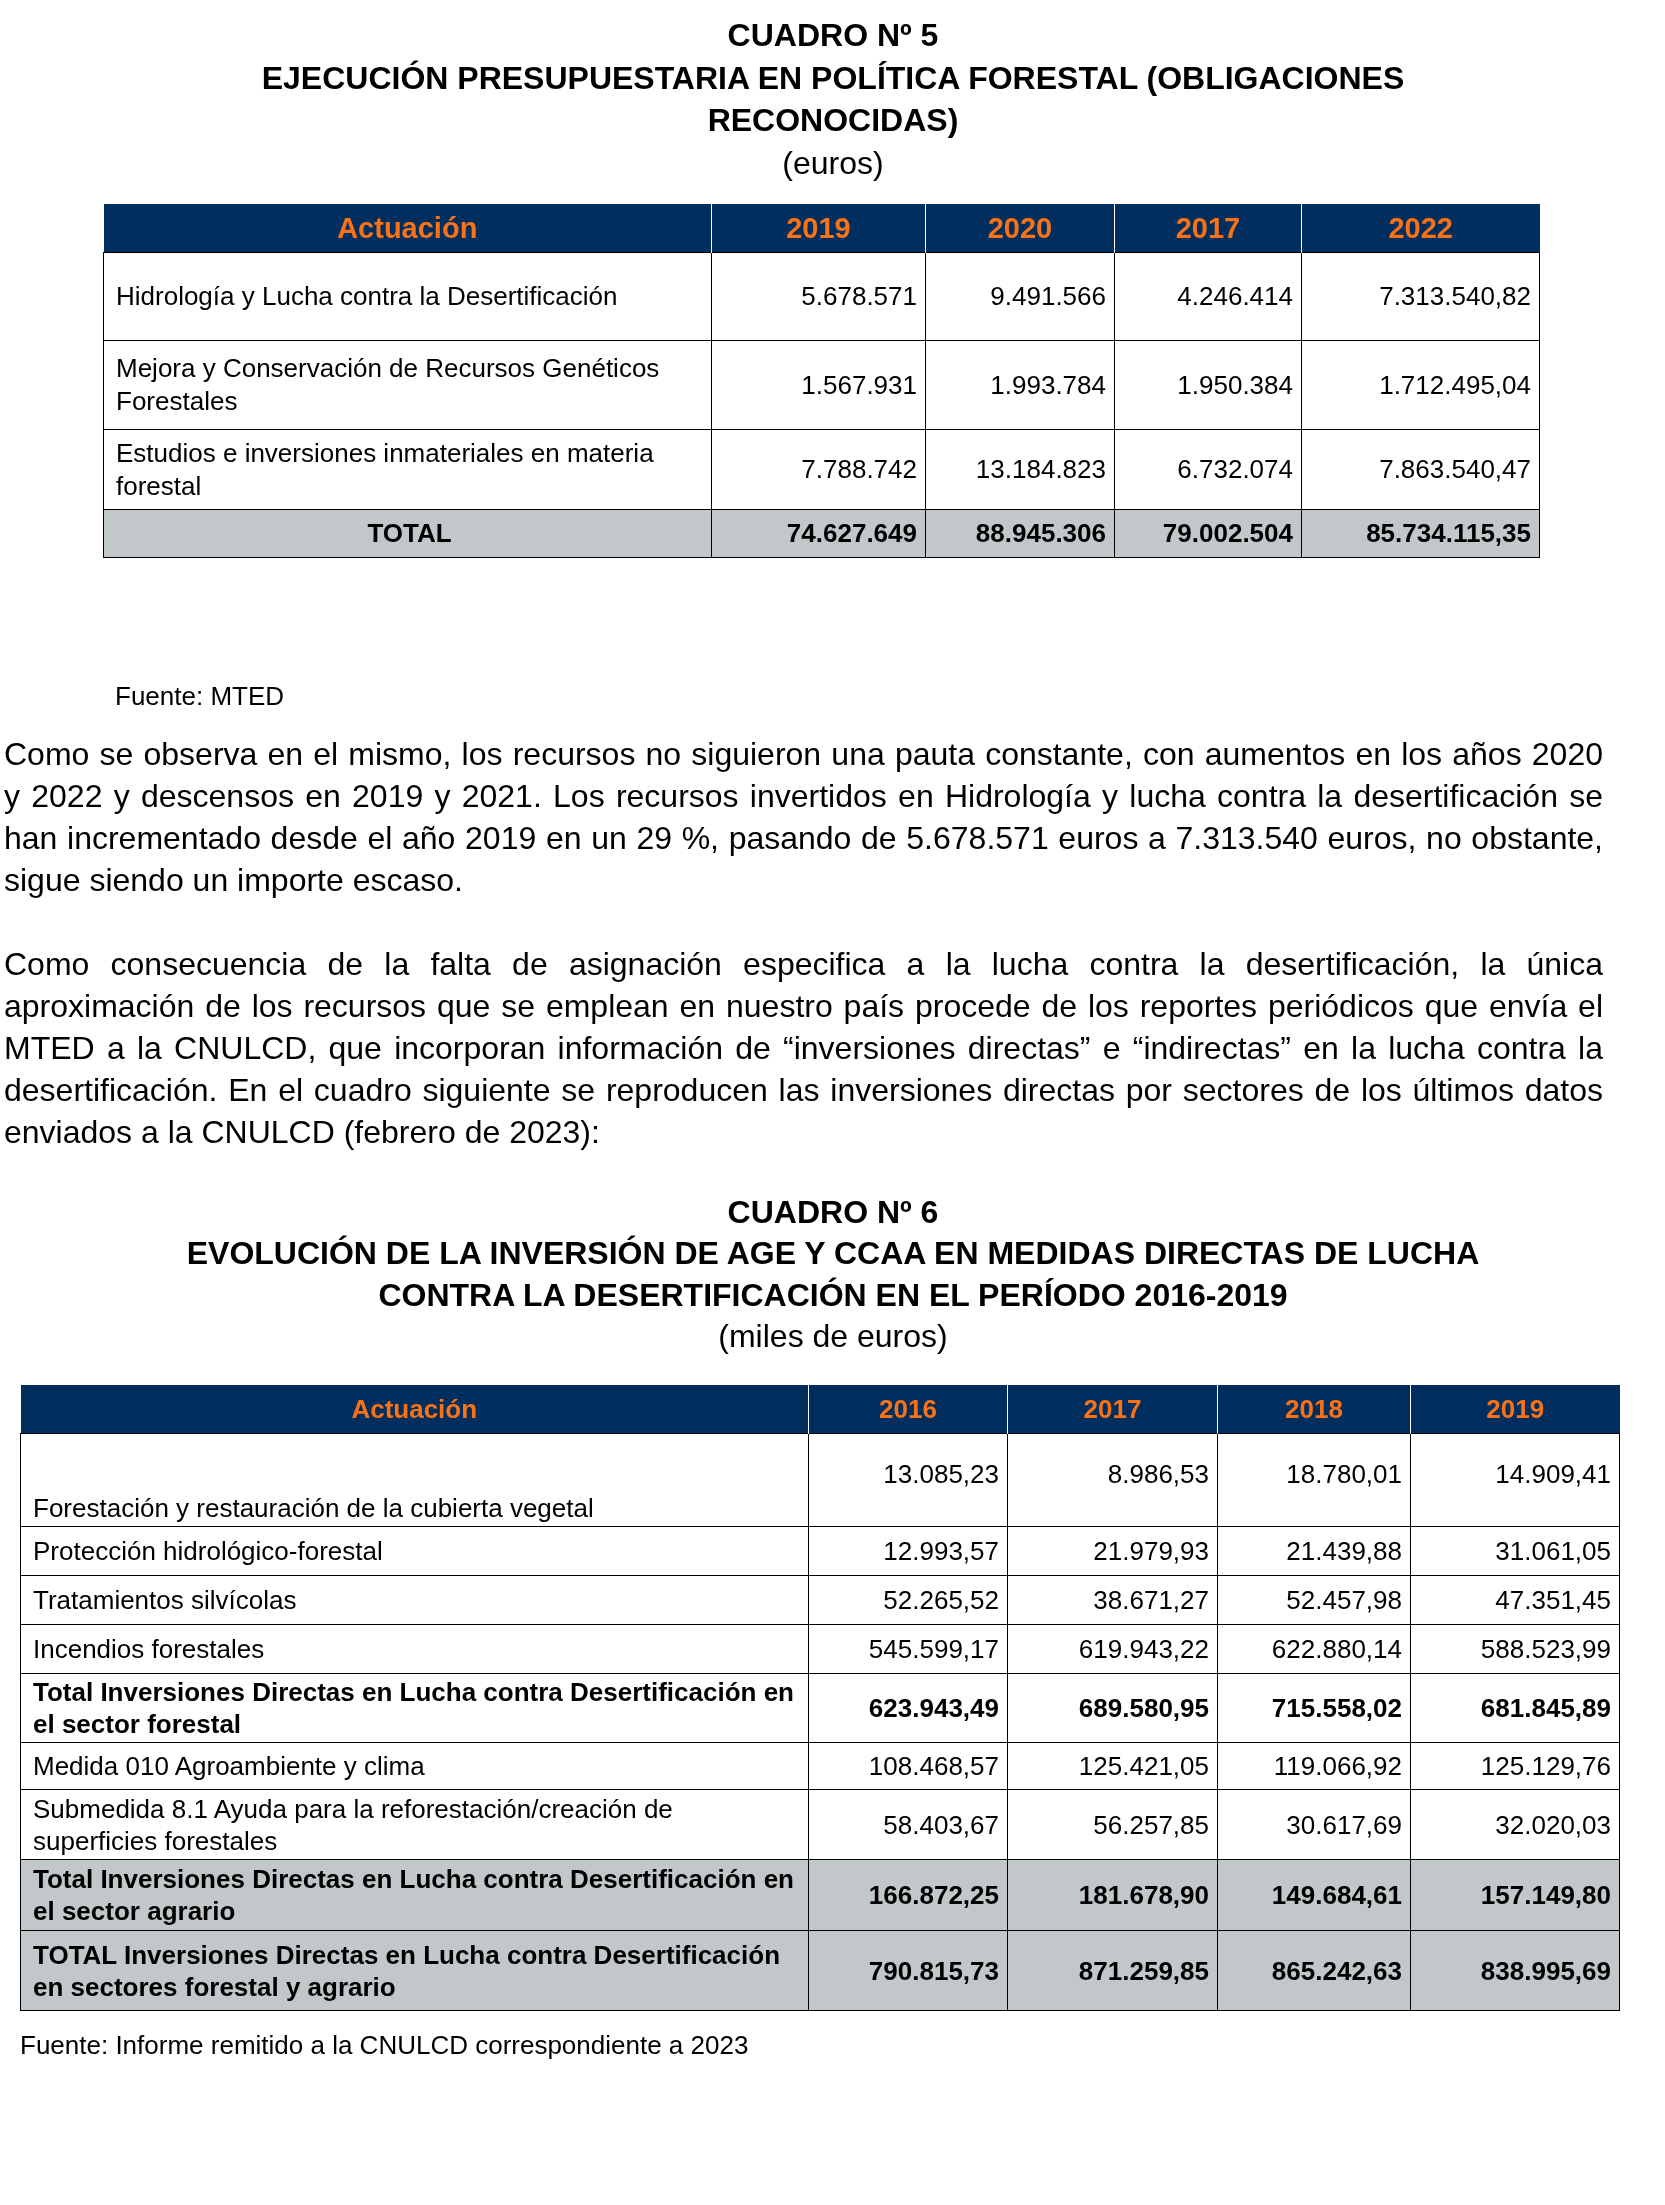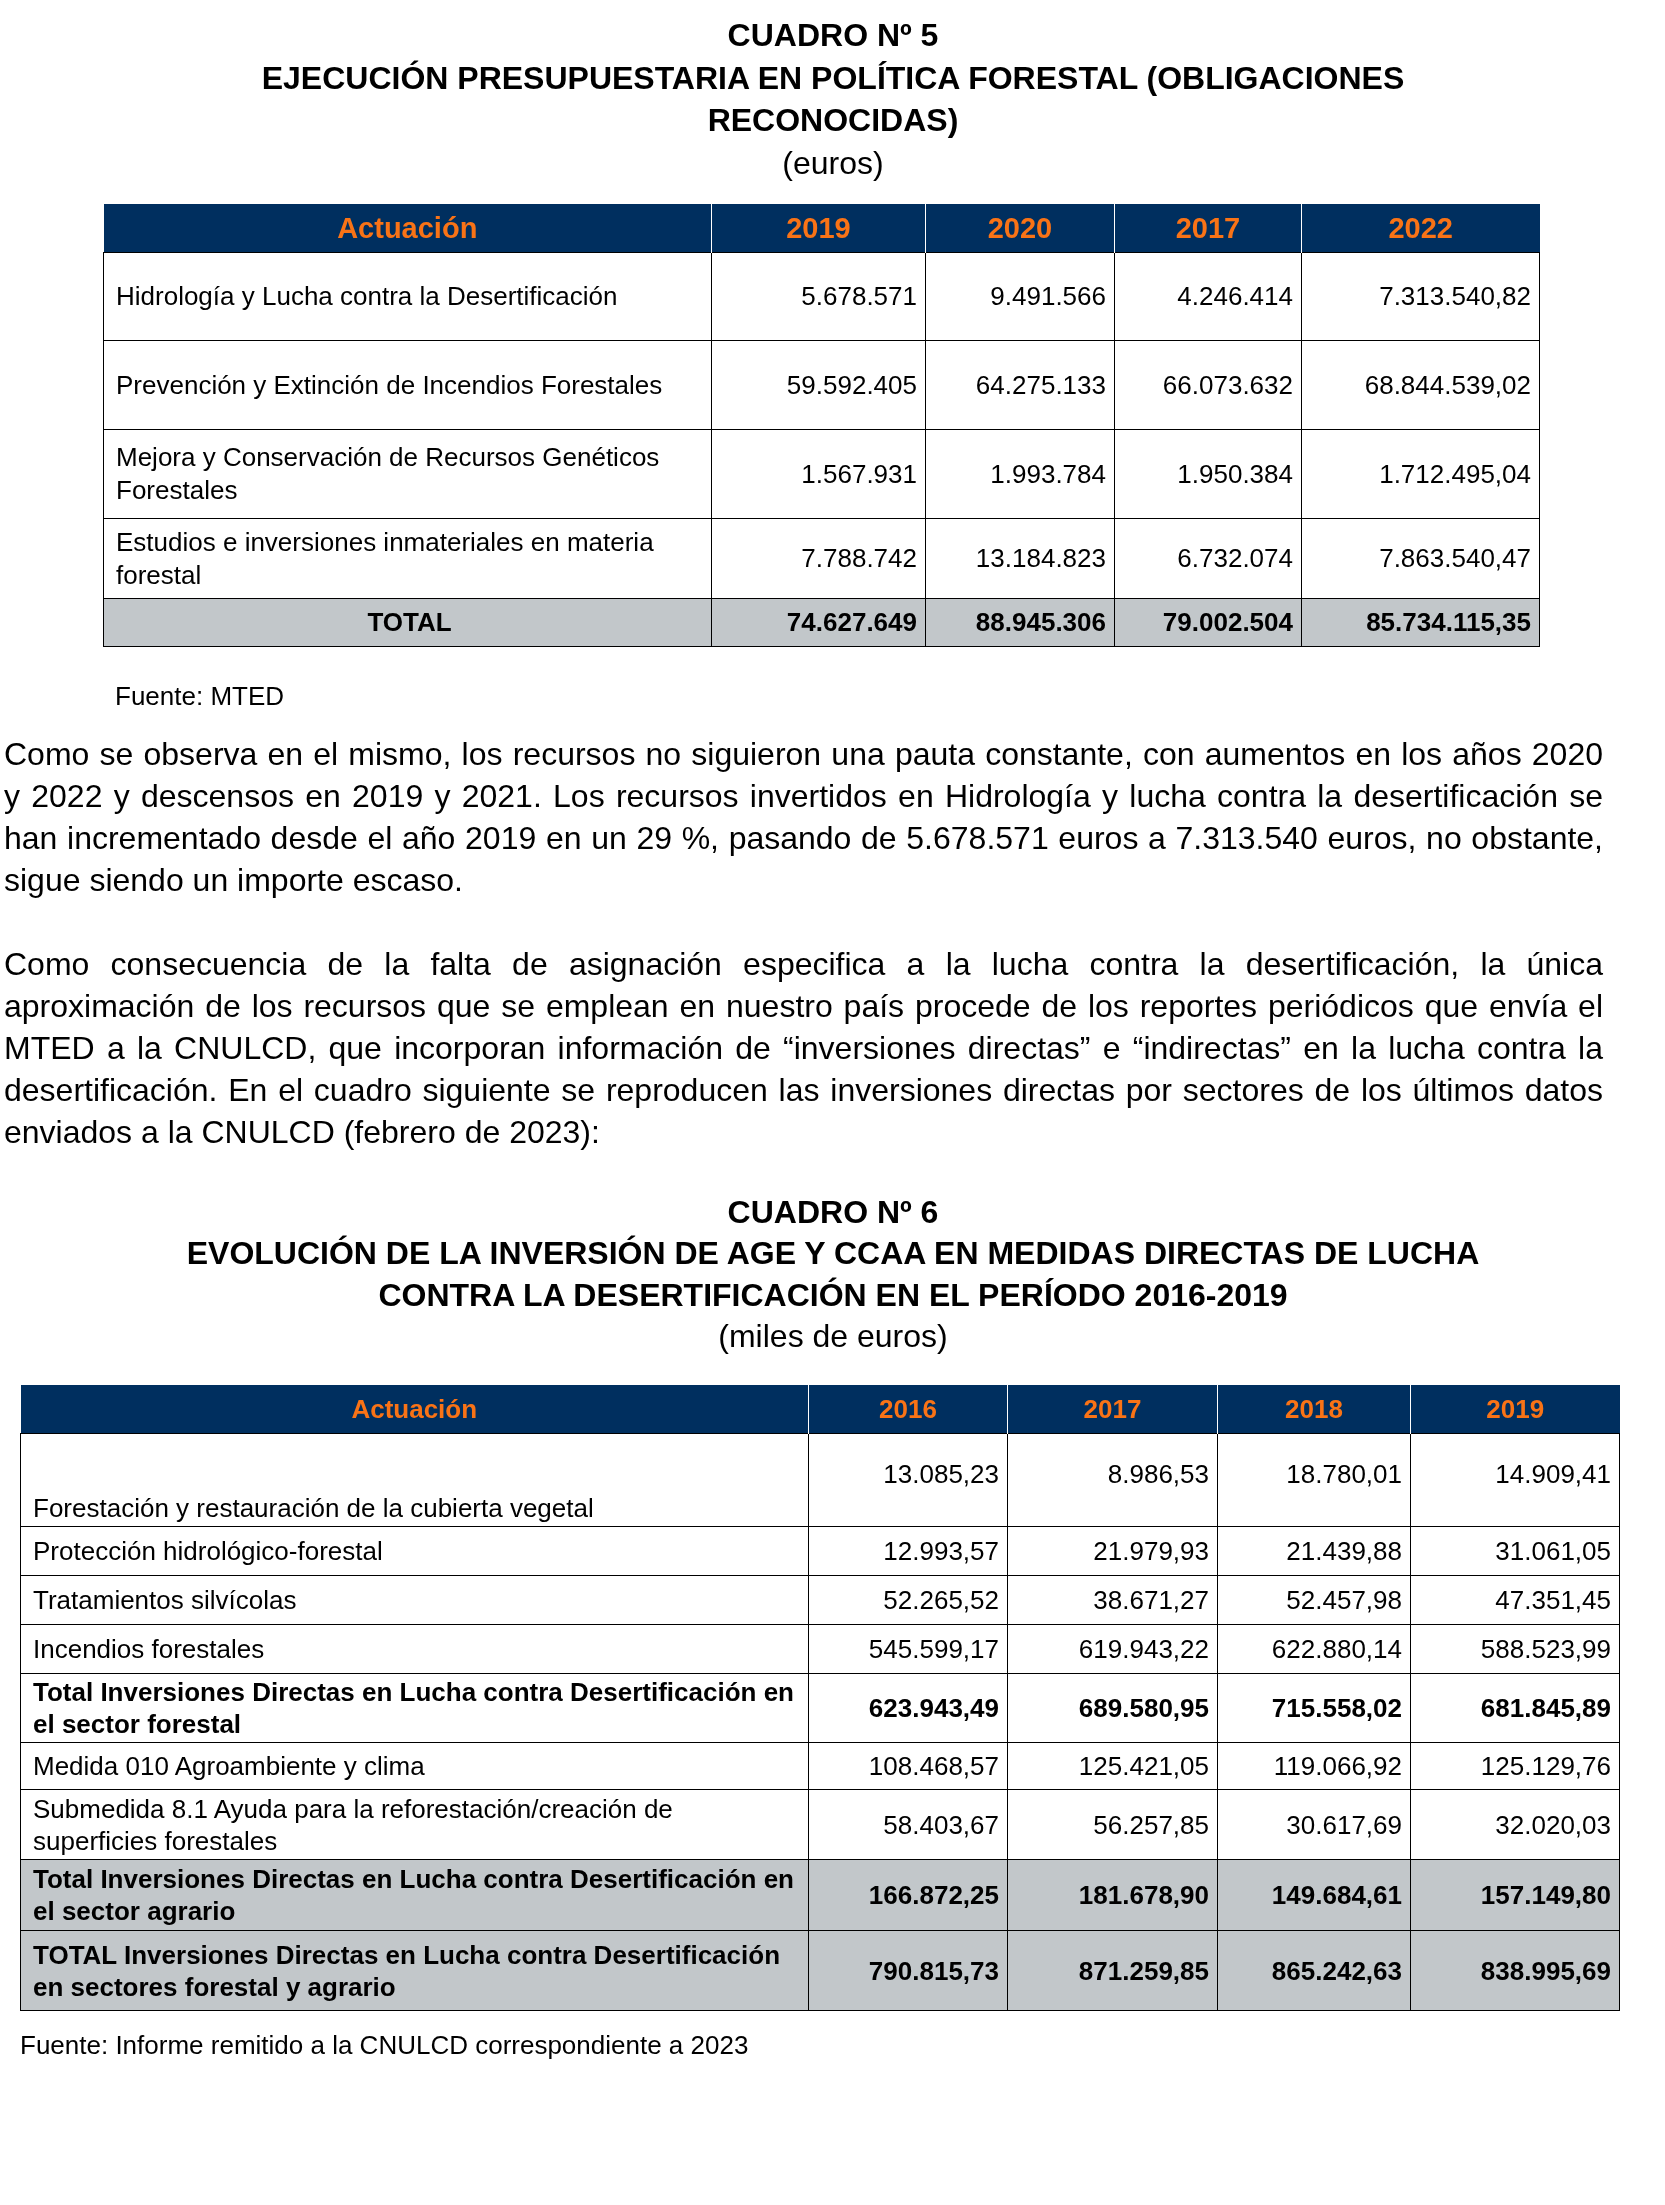--- a/index.html
+++ b/index.html
@@ -60,27 +60,20 @@
       <th>2022</th>
     </tr>
   </thead>
   <tbody>
     <tr style="height:88px;">
       <td>Hidrología y Lucha contra la Desertificación</td>
       <td class="num">5.678.571</td>
       <td class="num">9.491.566</td>
       <td class="num">4.246.414</td>
       <td class="num">7.313.540,82</td>
-    </tr>
-    <tr style="height:89px;">
-      <td>Prevención y Extinción de Incendios Forestales</td>
-      <td class="num">59.592.405</td>
-      <td class="num">64.275.133</td>
-      <td class="num">66.073.632</td>
-      <td class="num">68.844.539,02</td>
     </tr>
     <tr style="height:89px;">
       <td>Mejora y Conservación de Recursos Genéticos Forestales</td>
       <td class="num">1.567.931</td>
       <td class="num">1.993.784</td>
       <td class="num">1.950.384</td>
       <td class="num">1.712.495,04</td>
     </tr>
     <tr style="height:80px;">
       <td>Estudios e inversiones inmateriales en materia forestal</td>

